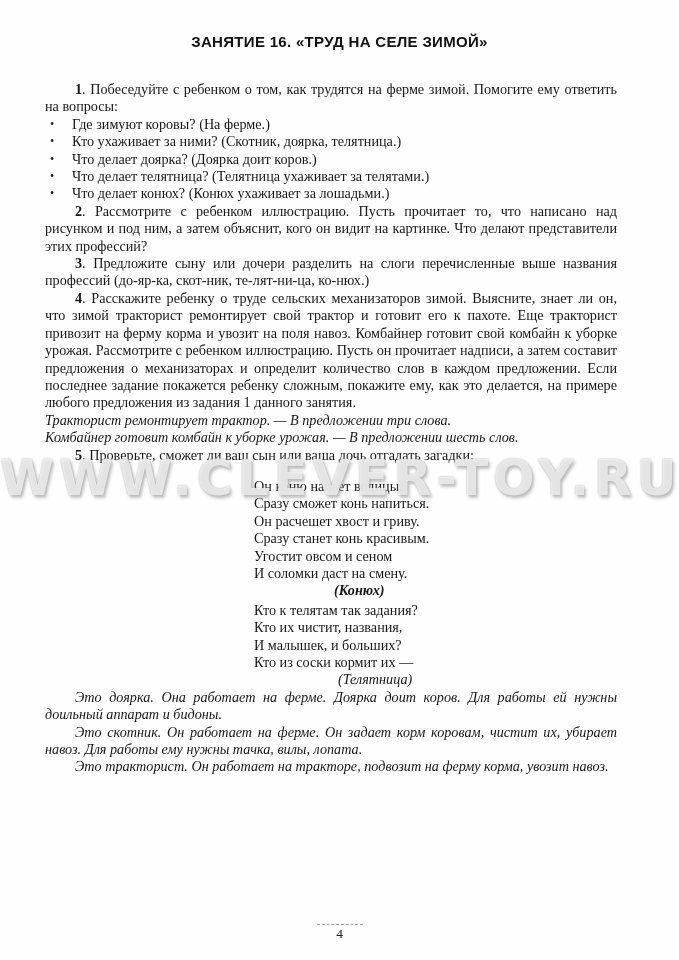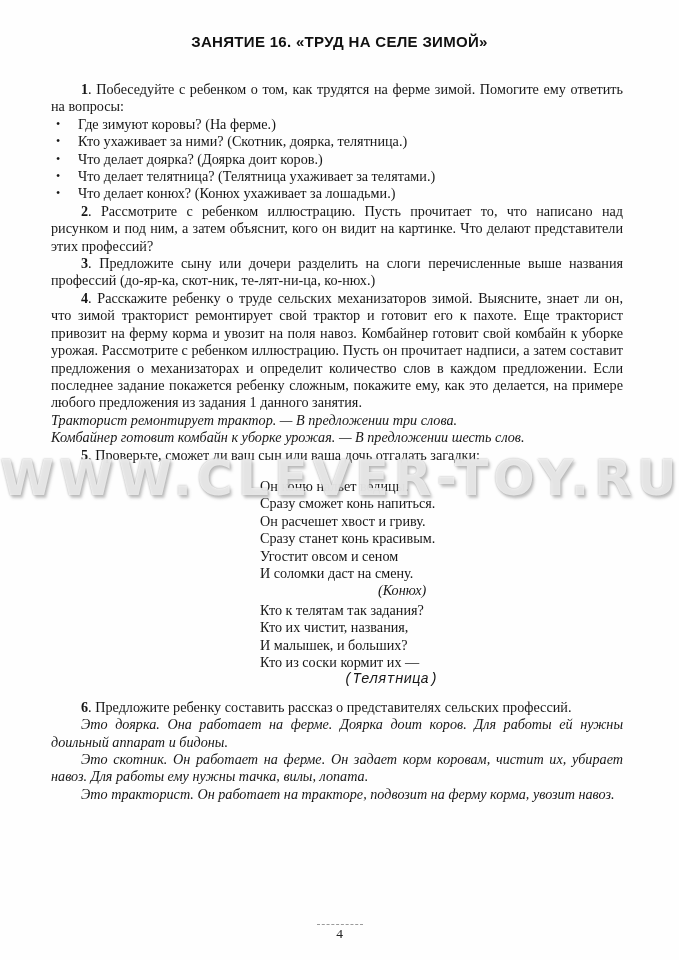--- a/index.html
+++ b/index.html
@@ -22,21 +22,21 @@
     text-align: center;
     font-family: "Liberation Sans", sans-serif;
     font-weight: bold;
     font-size: 15.5px;
     letter-spacing: 0.3px;
     color: #111;
     transform: scaleX(0.97);
   }
   .content {
     position: absolute;
-    top: 81px; left: 51px;
+    top: 81px; left: 45px;
     width: 572px;
     font-size: 14.2px;
     line-height: 17.4px;
     text-align: justify;
   }
   .para { text-indent: 30px; }
   .num { font-weight: bold; }
   .qlist { margin: 0; }
   .q {
     position: relative;
@@ -53,22 +53,22 @@
     text-align: left;
   }
   .riddle {
     margin-left: 209px;
     text-align: left;
     font-style: normal;
   }
   .riddle-1 { margin-top: 14px; }
   .riddle-2 { margin-top: 2px; }
   .riddle .answer { font-style: italic; }
-  .riddle-1 .answer { margin-left: 118px; }
-  .riddle-2 .answer { margin-left: 84px; font-family: Liberation Mono, monospace; }
+  .riddle-1 .answer { margin-left: 80px; font-weight: bold; }
+  .riddle-2 .answer { margin-left: 84px; }
   .task6 { margin-top: 10px; }
   .story { font-style: italic; text-indent: 30px; }
   .watermark {
     position: absolute;
     top: 450px; left: 0; right: 0;
     text-align: center;
     font-family: "DejaVu Sans", sans-serif;
     font-weight: bold;
     font-size: 49px;
     letter-spacing: 5px;
@@ -138,21 +138,20 @@
     </div>
 
     <div class="riddle riddle-2">
       <div>Кто к телятам так задания?</div>
       <div>Кто их чистит, названия,</div>
       <div>И малышек, и больших?</div>
       <div>Кто из соски кормит их —</div>
       <div class="answer">(Телятница)</div>
     </div>
 
-    <div class="para task6"><span class="num">6</span><span>. Предложите ребенку составить рассказ о представителях сельских профессий.</span></div>
 
     <div class="story">Это доярка. Она работает на ферме. Доярка доит коров. Для работы ей нужны доильный аппарат и бидоны.</div>
     <div class="story">Это скотник. Он работает на ферме. Он задает корм коровам, чистит их, убирает навоз. Для работы ему нужны тачка, вилы, лопата.</div>
     <div class="story">Это тракторист. Он работает на тракторе, подвозит на ферму корма, увозит навоз.</div>
 
   </div>
 
   <div class="watermark">WWW.CLEVER-TOY.RU</div>
 
   <div class="footer">

